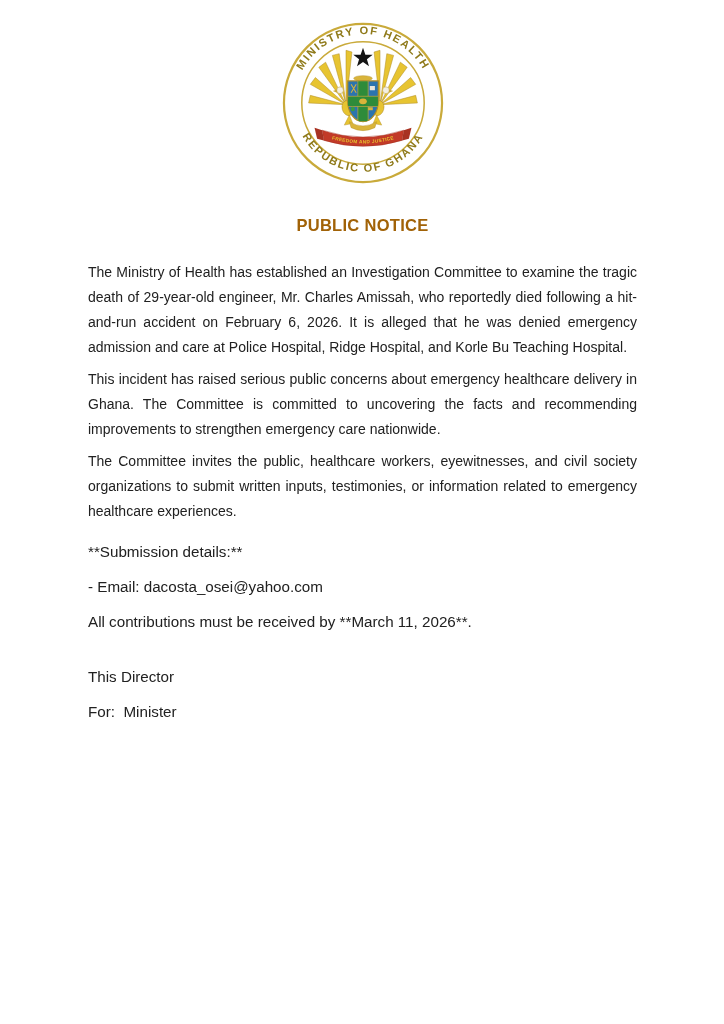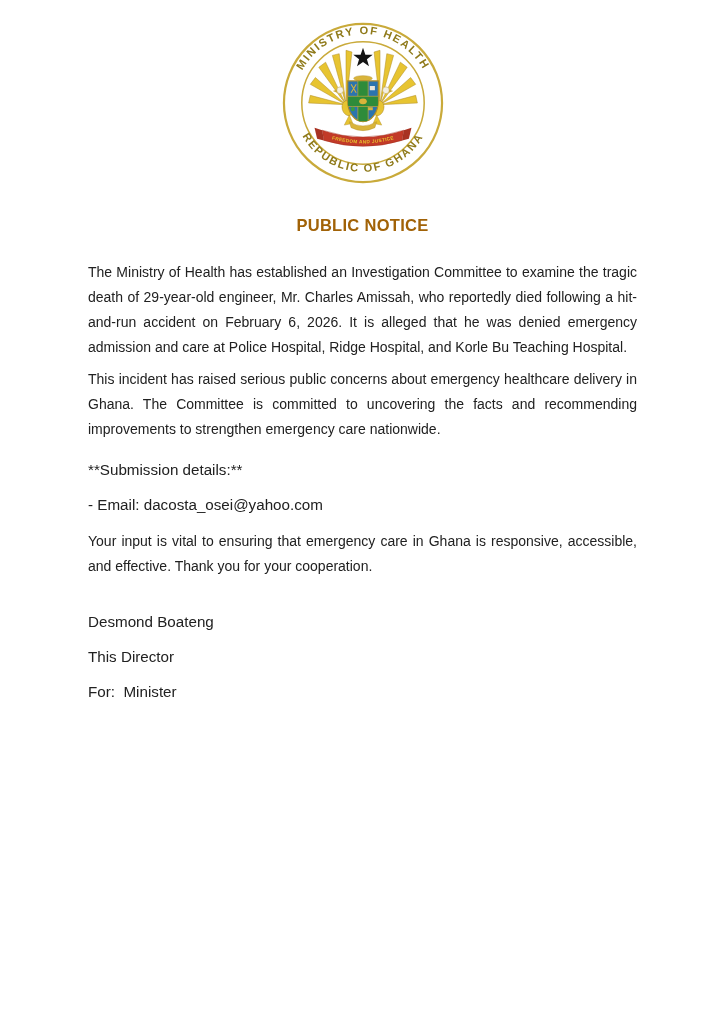--- a/index.html
+++ b/index.html
@@ -92,25 +92,25 @@
           <textPath href="#ribbonPath" startOffset="50%" text-anchor="middle">FREEDOM AND JUSTICE</textPath>
         </text>
       </g>
     </svg>
   </div>
 
   <h1 class="doc-title">PUBLIC NOTICE</h1>
 
   <p class="para">The Ministry of Health has established an Investigation Committee to examine the tragic death of 29-year-old engineer, Mr. Charles Amissah, who reportedly died following a hit-and-run accident on February 6, 2026. It is alleged that he was denied emergency admission and care at Police Hospital, Ridge Hospital, and Korle Bu Teaching Hospital.</p>
   <p class="para">This incident has raised serious public concerns about emergency healthcare delivery in Ghana. The Committee is committed to uncovering the facts and recommending improvements to strengthen emergency care nationwide.</p>
+  <p class="para">The Committee invites the public, healthcare workers, eyewitnesses, and civil society organizations to submit written inputs, testimonies, or information related to emergency healthcare experiences.</p>
 
   <p class="line first">**Submission details:**</p>
   <p class="line">- Email: dacosta_osei@yahoo.com</p>
+  <p class="line">All contributions must be received by **March 11, 2026**.</p>
 
-  <p class="para closing">Your input is vital to ensuring that emergency care in Ghana is responsive, accessible, and effective. Thank you for your cooperation.</p>
 
   <div class="signature">
-    <p class="sig-line">Desmond Boateng</p>
     <p class="sig-line">This Director</p>
     <p class="sig-line">For:  Minister</p>
   </div>
 
 </div>
 
 </body></html>

